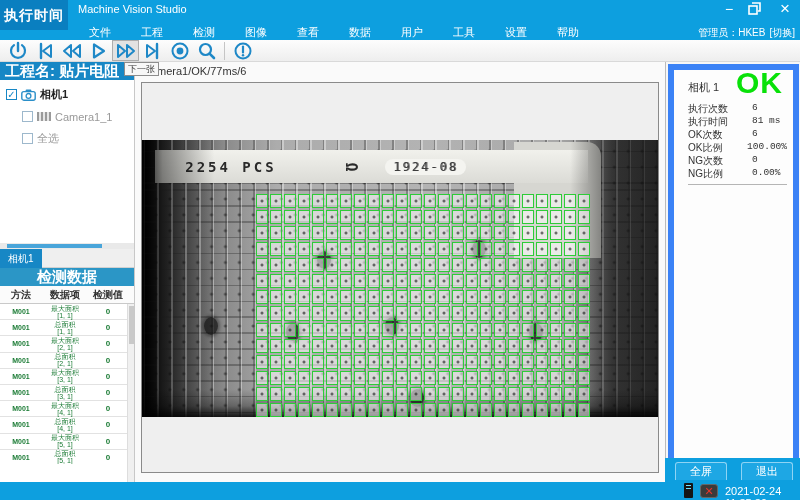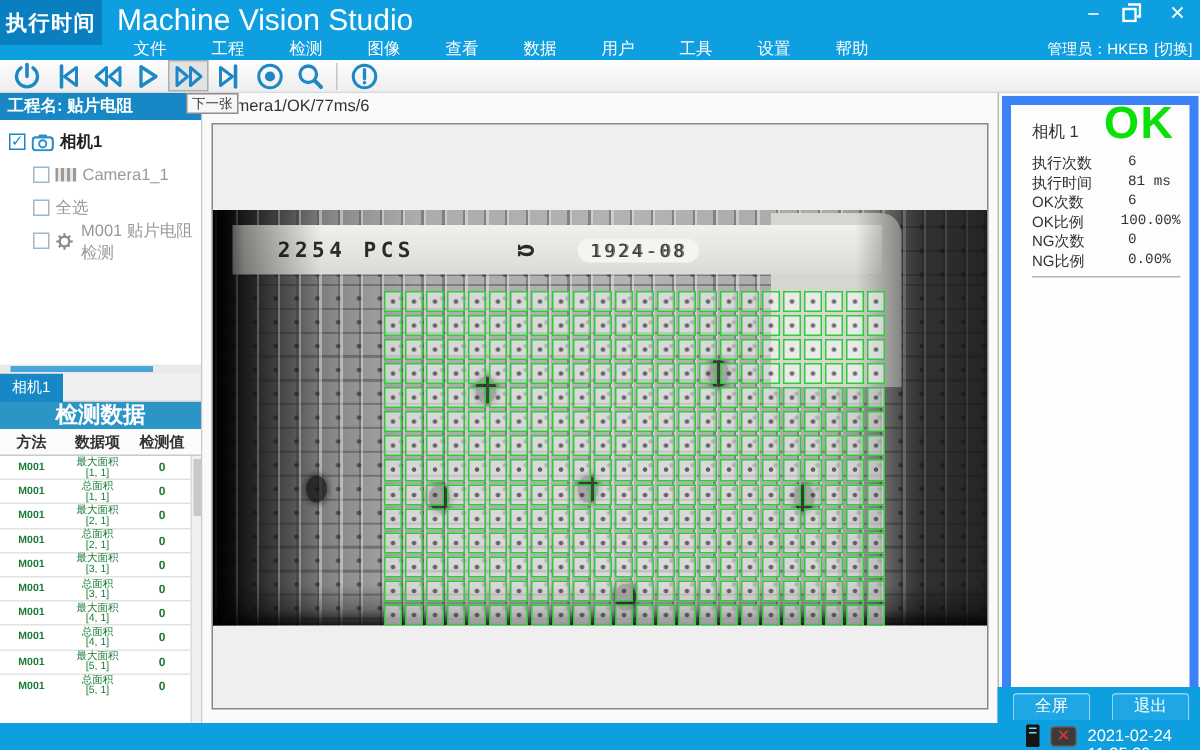--- a/index.html
+++ b/index.html
@@ -3,39 +3,39 @@
 <meta charset="utf-8">
 <style>
   * { margin:0; padding:0; box-sizing:border-box; }
   html,body { width:800px; height:500px; overflow:hidden; }
   body { font-family:"Liberation Sans","DejaVu Sans",sans-serif; position:relative; background:#fafafa; font-size:11px; }
 
   
   .titlebar { position:absolute; left:0; top:0; width:800px; height:40px; background:#0d9fdf; }
   .logo-block { position:absolute; left:0; top:0; width:68px; height:30px; background:#0a7fc0; color:#fff;
                 font-weight:bold; font-size:14px; line-height:30px; text-align:center; letter-spacing:1px; }
-  .app-title { position:absolute; left:78px; top:3px; color:#fff; font-size:20px; }
+  .app-title { position:absolute; left:78px; top:3px; color:#fff; font-size:11px; }
   .win-controls { position:absolute; right:6px; top:2px; display:flex; gap:10px; }
   .win-btn { width:18px; height:16px; color:#fff; text-align:center; line-height:14px; font-size:14px; cursor:pointer; }
   .menubar { position:absolute; left:85px; top:24px; right:170px; display:flex; gap:22px; }
   .menu-item { color:#fff; font-size:11px; padding:1px 4px; cursor:pointer; }
   .user-area { position:absolute; right:5px; top:26px; color:#fff; font-size:10px; display:flex; gap:4px; }
 
   
   .toolbar { position:absolute; left:0; top:40px; width:800px; height:22px;
              background:linear-gradient(#fdfdfd,#eeeeee); border-bottom:1px solid #d9d9d9; display:flex; align-items:center; padding-left:4px; }
   .tool-btn { width:27px; height:21px; display:flex; align-items:center; justify-content:center; cursor:pointer; }
   .tool-btn.pressed { background:#e2e2e2; border:1px solid #adadad; }
   .tool-sep { width:1px; height:18px; background:#c5c5c5; margin:0 4px; }
   .tooltip { position:absolute; left:124px; top:62px; background:#f7f7f7; border:1px solid #8d8d8d;
              font-size:9px; color:#333; padding:0 3px; line-height:12px; z-index:50; }
 
   
   .left-panel { position:absolute; left:0; top:62px; width:135px; height:420px; background:#fff; border-right:1px solid #c8c8c8; }
-  .proj-header { height:18px; background:#1787c5; color:#fff; font-weight:bold; font-size:11px; line-height:18px; padding-left:5px; }
+  .proj-header { height:18px; background:#1787c5; color:#fff; font-weight:bold; font-size:15px; line-height:18px; padding-left:5px; }
   .tree { height:163px; padding-top:6px; overflow:hidden; }
   .tree-row { display:flex; align-items:center; height:17px; margin-bottom:5px; font-size:11px; color:#999; cursor:pointer; }
   .tree-row.root { color:#222; font-weight:bold; }
   .cbox { width:11px; height:11px; border:1px solid #9db8cc; background:#fff; margin-right:4px; flex:0 0 auto;
           font-size:10px; line-height:9px; text-align:center; color:#1787c5; }
   .cbox.checked { border-color:#1787c5; }
   .tree-ico { margin-right:4px; display:inline-flex; }
   .barcode { width:14px; height:9px; background:repeating-linear-gradient(90deg,#9a9a9a 0 2px,#e6e6e6 2px 4px); }
   .hscroll { height:6px; background:#e9e9e9; position:relative; }
   .hscroll-thumb { position:absolute; left:7px; top:1px; width:95px; height:4px; background:#49a5da; }
@@ -222,32 +222,20 @@
         <span class="cbox"></span>
         <span class="tree-ico">
           <span class="barcode"></span>
         </span>
         <span>Camera1_1</span>
       </div>
       <div class="tree-row" style="padding-left: 22px;">
         <span class="cbox"></span>
         <span>全选</span>
       </div>
-      <div class="tree-row" style="padding-left: 22px;">
-        <span class="cbox"></span>
-        <span class="tree-ico">
-          <svg width="13" height="12" viewBox="0 0 13 12">
-            <circle cx="6" cy="6" r="3.2" fill="none" stroke="#8a8a8a" stroke-width="1.5"></circle>
-            <g stroke="#8a8a8a" stroke-width="1.4">
-              <path d="M6 0.5v2M6 9.5v2M0.5 6h2M9.5 6h2M2.2 2.2l1.4 1.4M9.4 9.4 8 8M9.8 2.2 8.4 3.6M2.2 9.8 3.6 8.4"></path>
-            </g>
-          </svg>
-        </span>
-        <span>M001 贴片电阻检测</span>
-      </div>
     </div>
   <div class="hscroll">
       <div class="hscroll-thumb"></div>
     </div>
   <div class="tab-row">
     <span class="cam-tab">相机1</span>
   </div>
   <div class="tbl-title">检测数据</div>
   <div class="tbl-head">
     <div class="col-m">方法</div>

